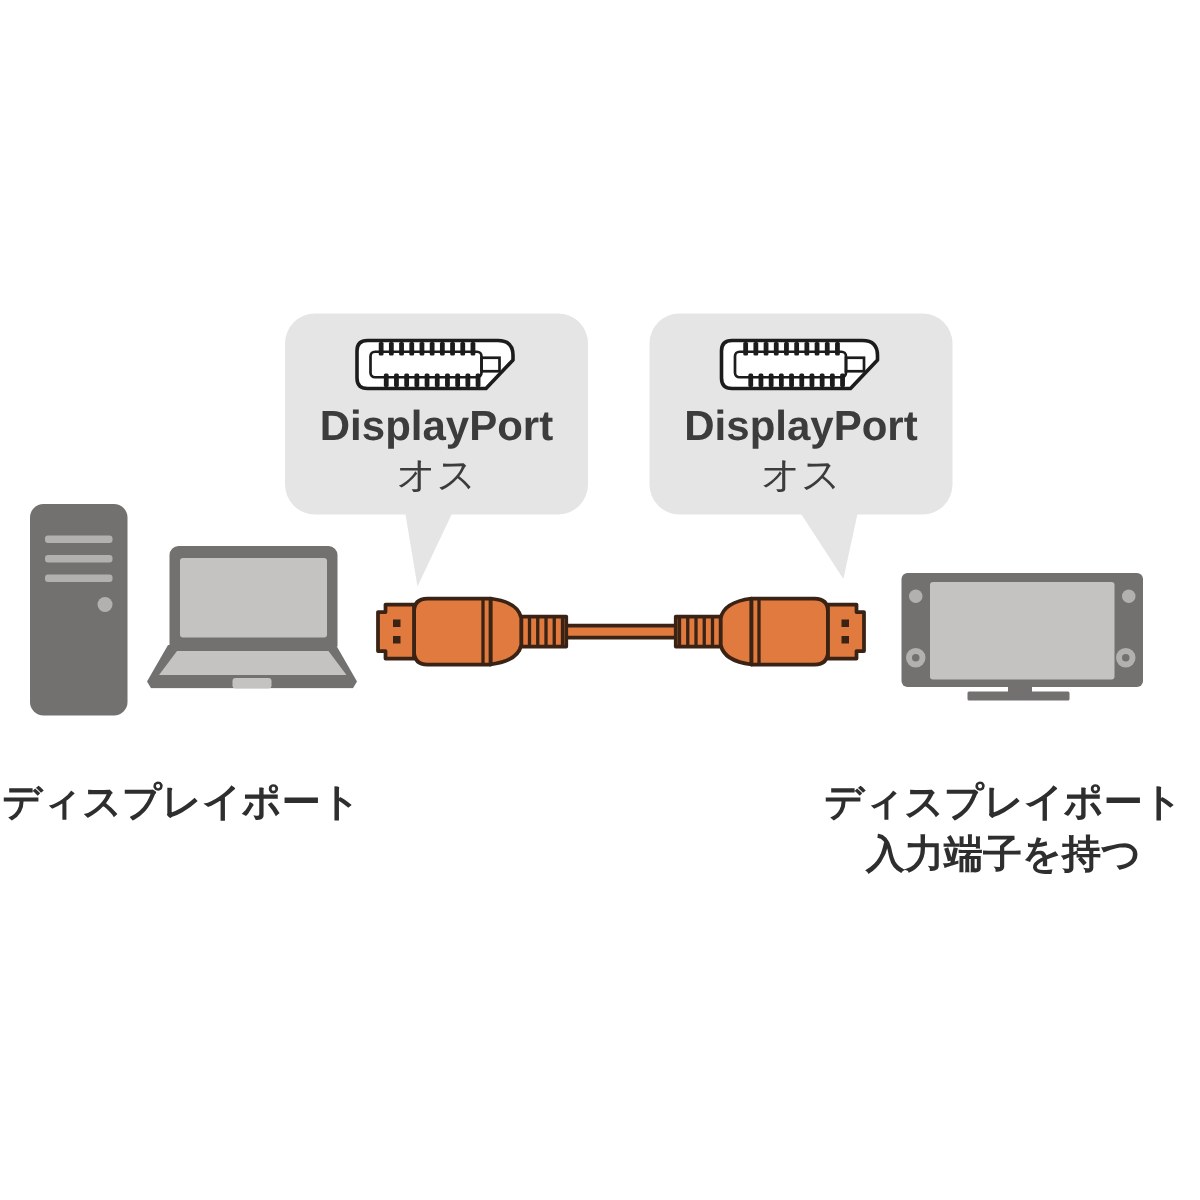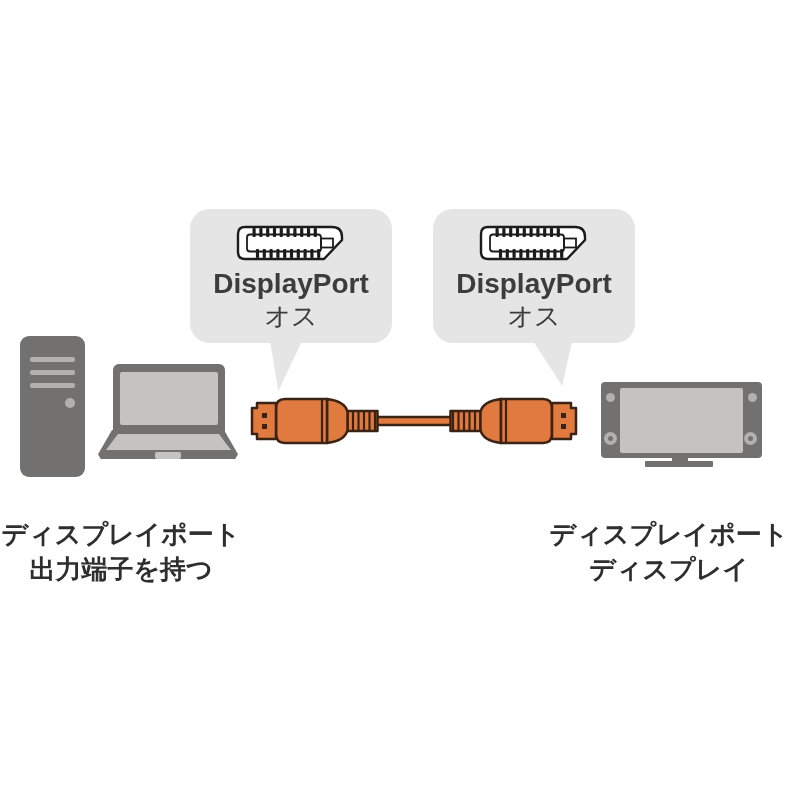--- a/index.html
+++ b/index.html
@@ -216,20 +216,19 @@
       <div class="monitor-dot tr"></div>
       <div class="monitor-ring bl"></div>
       <div class="monitor-ring br"></div>
     </div>
     <div class="monitor-stem"></div>
     <div class="monitor-base"></div>
   </div>
 
   <div class="caption caption-left">
     <div>ディスプレイポート</div>
-    <div>出力端子を持つ</div>
   </div>
   <div class="caption caption-right">
     <div>ディスプレイポート</div>
-    <div>ディスプレイ</div>
+    <div>入力端子を持つ</div>
   </div>
 
 </div>
 
 </body></html>

